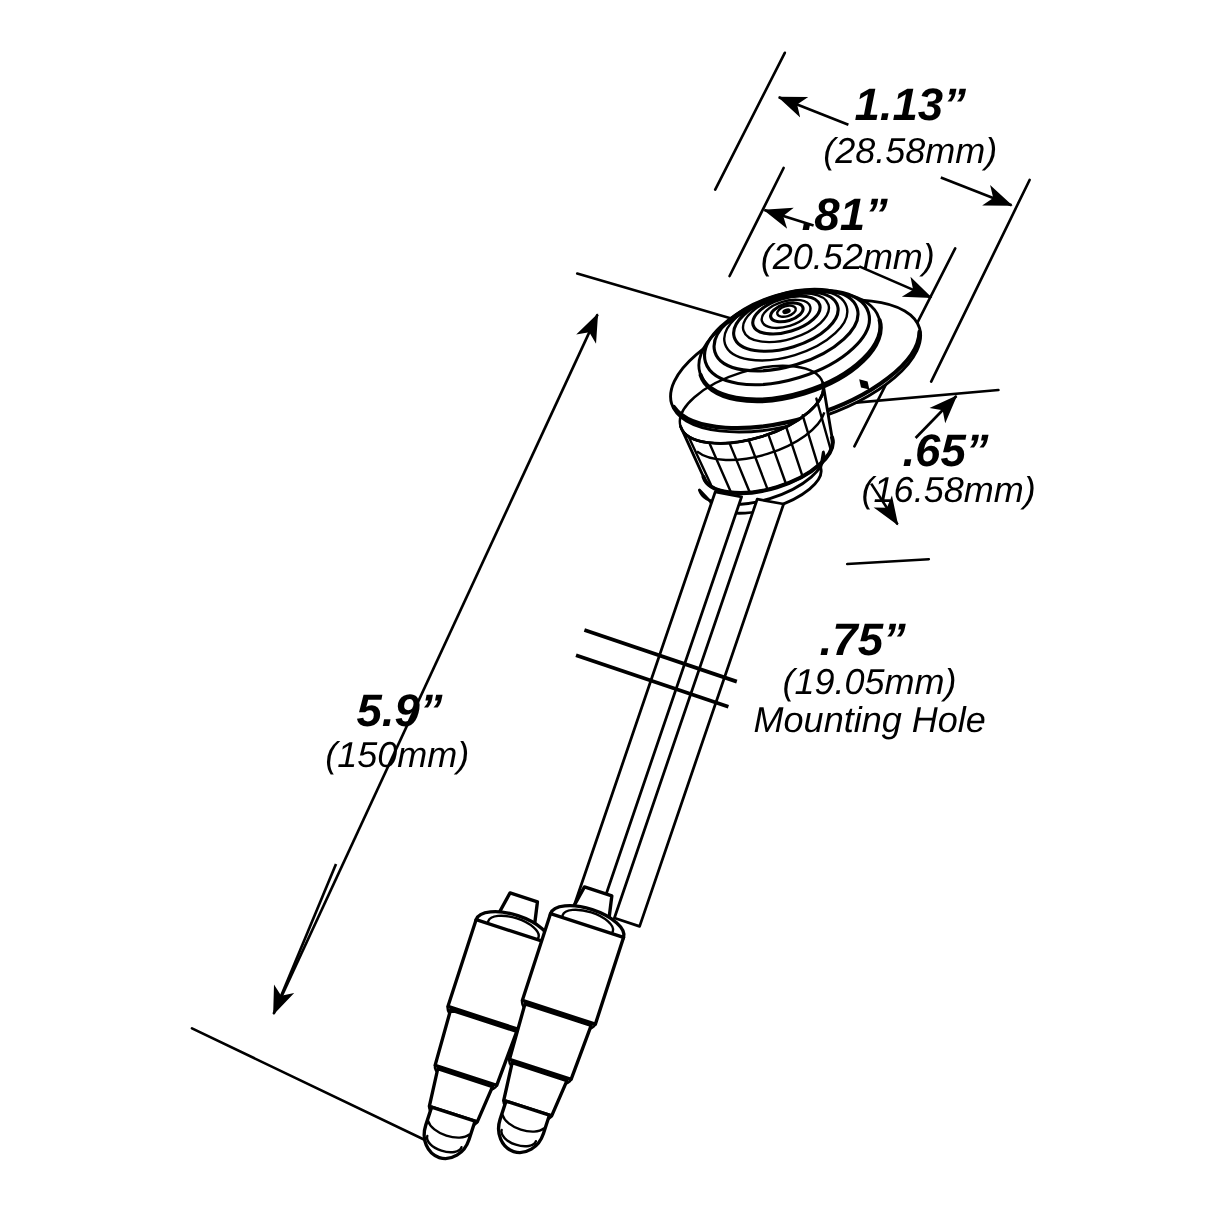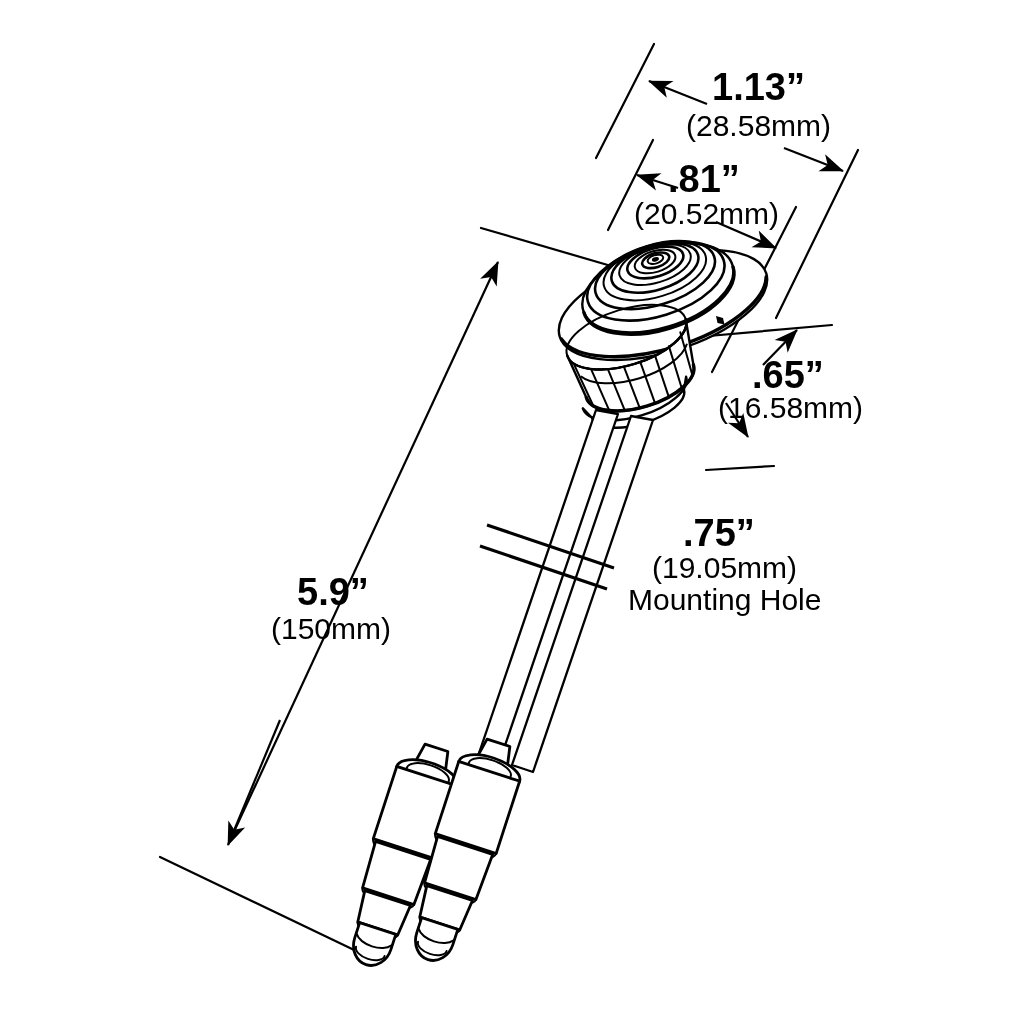--- a/index.html
+++ b/index.html
@@ -12,20 +12,21 @@
     width: 1024px;
     height: 1024px;
     overflow: hidden;
     font-family: "Liberation Sans", sans-serif;
   }
   #drawing-root {
     position: relative;
     width: 836px;
     height: 1024px;
     background: #ffffff;
+    font-style: italic;
   }
   svg#technical-drawing {
     display: block;
     width: 1024px;
     height: 1024px;
   }
   .dim-text-primary {
     font-family: "Liberation Sans", sans-serif;
     font-size: 38px;
     font-weight: 700;

